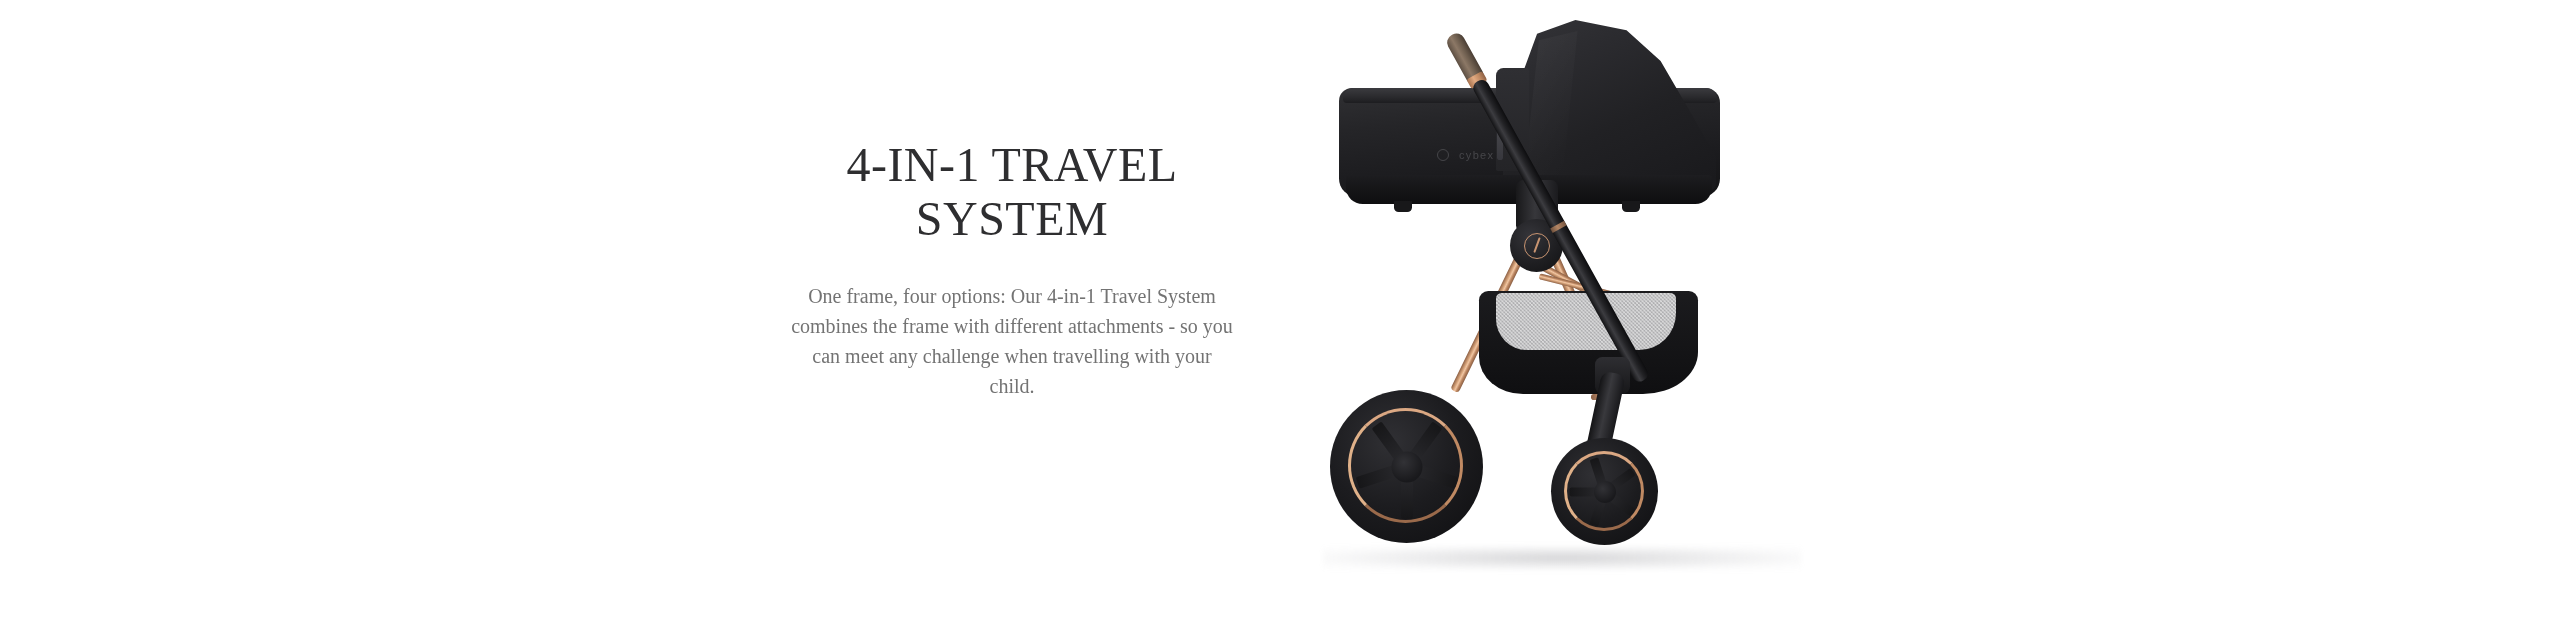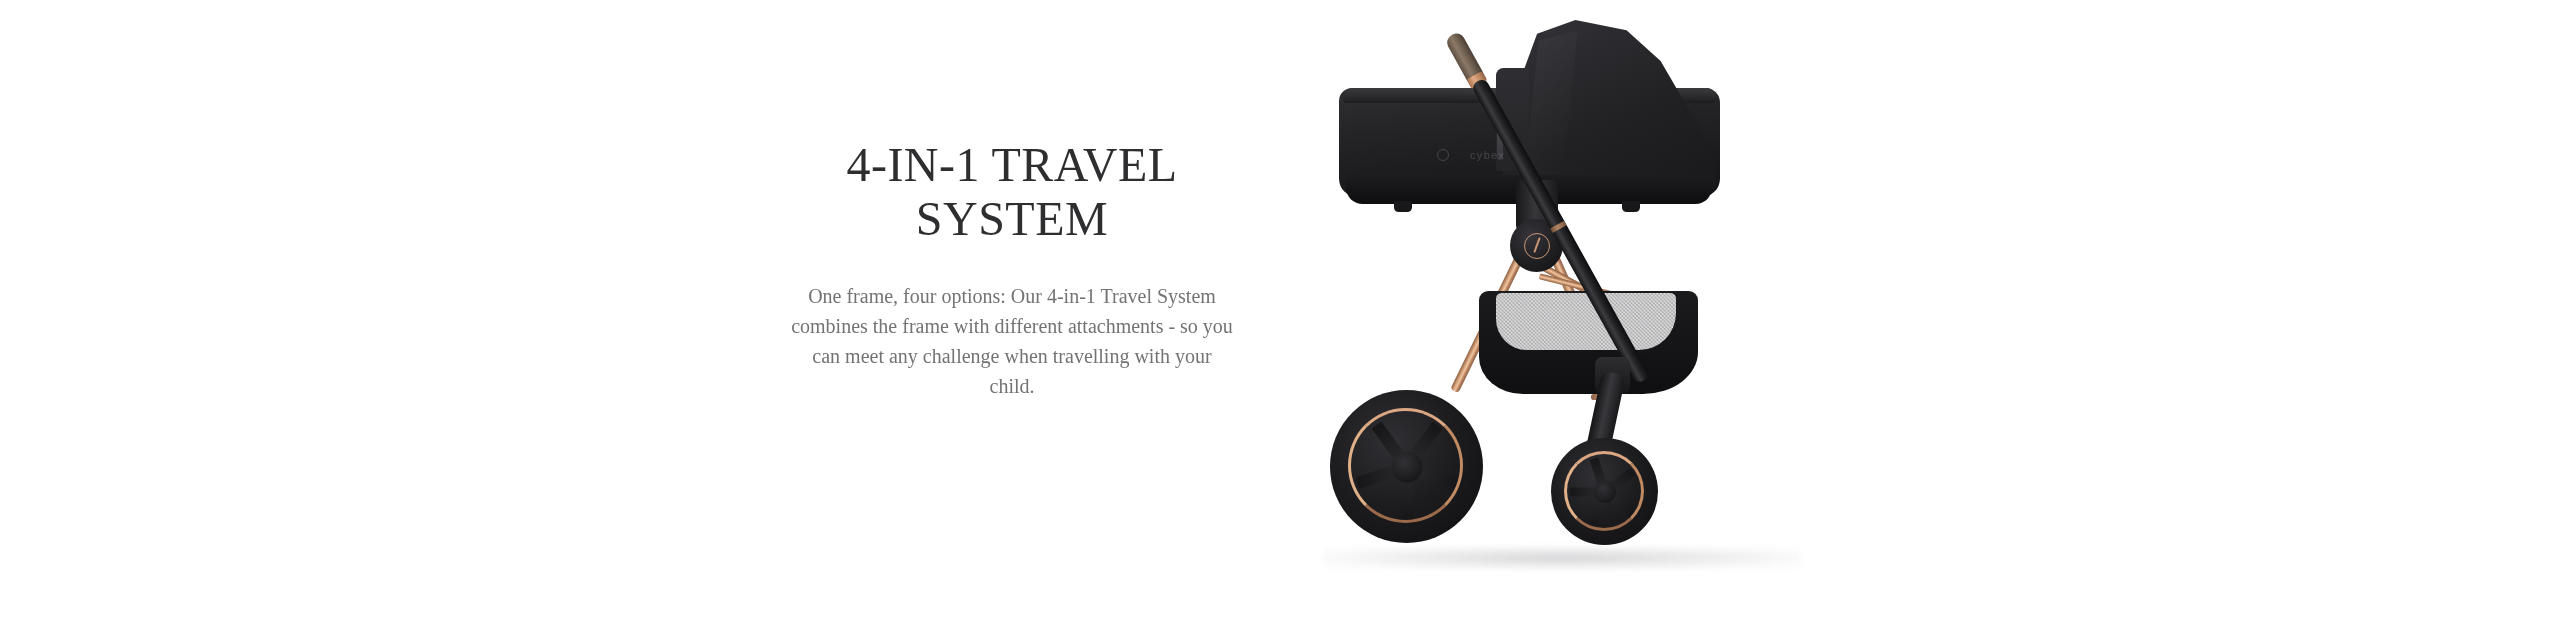--- a/index.html
+++ b/index.html
@@ -147,21 +147,21 @@
     background: #18181a;
   }
   .cot-foot.f1 { left: 88px;  top: 201px; }
   .cot-foot.f2 { left: 316px; top: 201px; }
 
   .cot-logo {
     position: absolute;
     left: 131px; top: 149px;
     display: flex;
     align-items: center;
-    gap: 21px;
+    gap: 10px;
     opacity: 0.34;
     text-align: right;
   }
   .cot-logo .mark {
     width: 10px; height: 10px;
     border-radius: 50%;
     border: 1.1px solid #8e8e93;
   }
   .cot-logo .word {
     font-family: "Liberation Sans", sans-serif;

